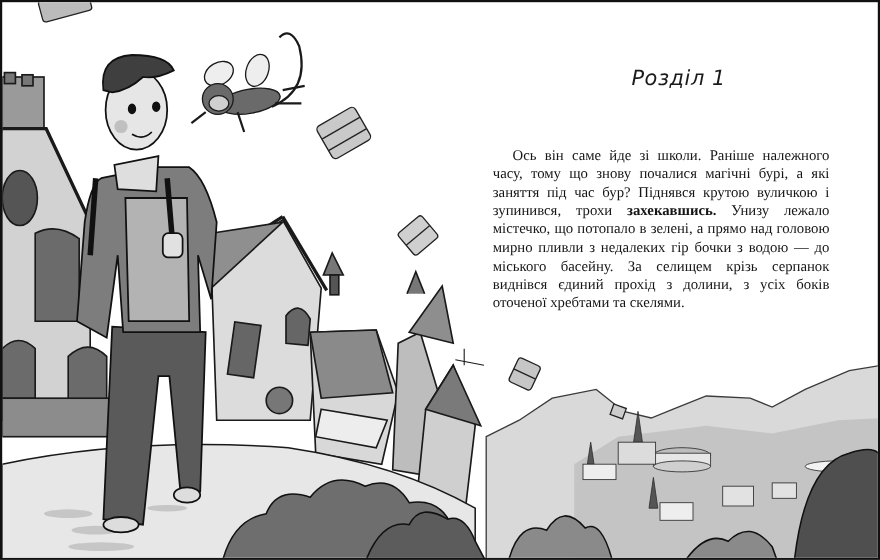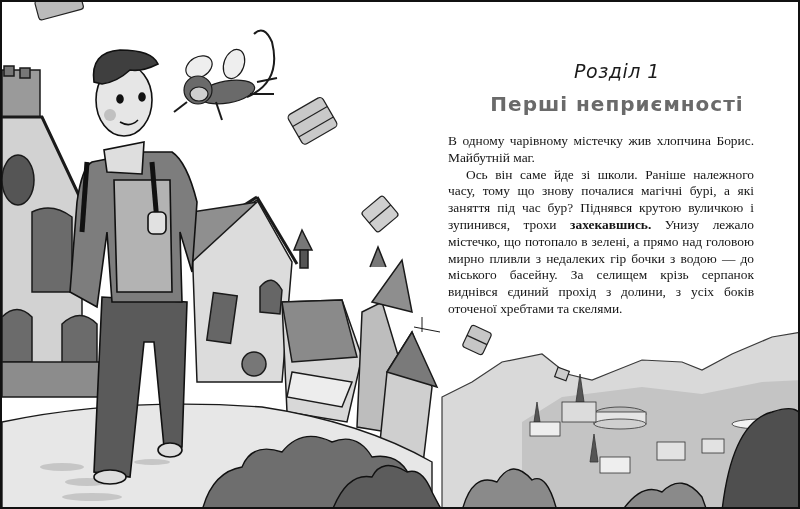--- a/index.html
+++ b/index.html
@@ -145,20 +145,18 @@
     <g stroke="#111" stroke-width="1.4" fill="#6e6e6e">
       <path d="M200 509 Q210 470 240 465 Q250 440 280 450 Q300 425 330 440 Q355 430 370 455 Q400 450 410 480 Q430 490 440 509 Z"></path>
       <path d="M330 509 Q345 470 370 475 Q380 455 405 470 Q420 465 430 490 L440 509 Z" fill="#5c5c5c"></path>
       <path d="M460 509 Q470 470 495 480 Q510 455 530 478 Q545 470 555 509 Z" fill="#8a8a8a"></path>
       <path d="M620 509 Q640 480 660 490 Q680 470 700 495 L705 509 Z" fill="#8a8a8a"></path>
       <path d="M720 509 Q730 420 770 410 Q800 400 800 420 L800 509 Z" fill="#4f4f4f"></path>
     </g>
   </svg>
 
   <div class="chapter-label">Розділ 1</div>
-  <div class="chapter-title">Перші неприємності</div>
 
   <div class="body-text">
-    <p>В одному чарівному містечку жив хлопчина Борис. Майбутній маг.</p>
     <p class="indent"><span>Ось він саме йде зі школи. Раніше належного часу, тому що знову почалися магічні бурі, а які заняття під час бур? Піднявся крутою вуличкою і зупинився, трохи </span><span class="bold">захекавшись.</span><span> Унизу лежало містечко, що потопало в зелені, а прямо над головою мирно пливли з недалеких гір бочки з водою — до міського басейну. За селищем крізь серпанок виднівся єдиний прохід з долини, з усіх боків оточеної хребтами та скелями.</span></p>
   </div>
 
 </div>
 
 </body></html>

